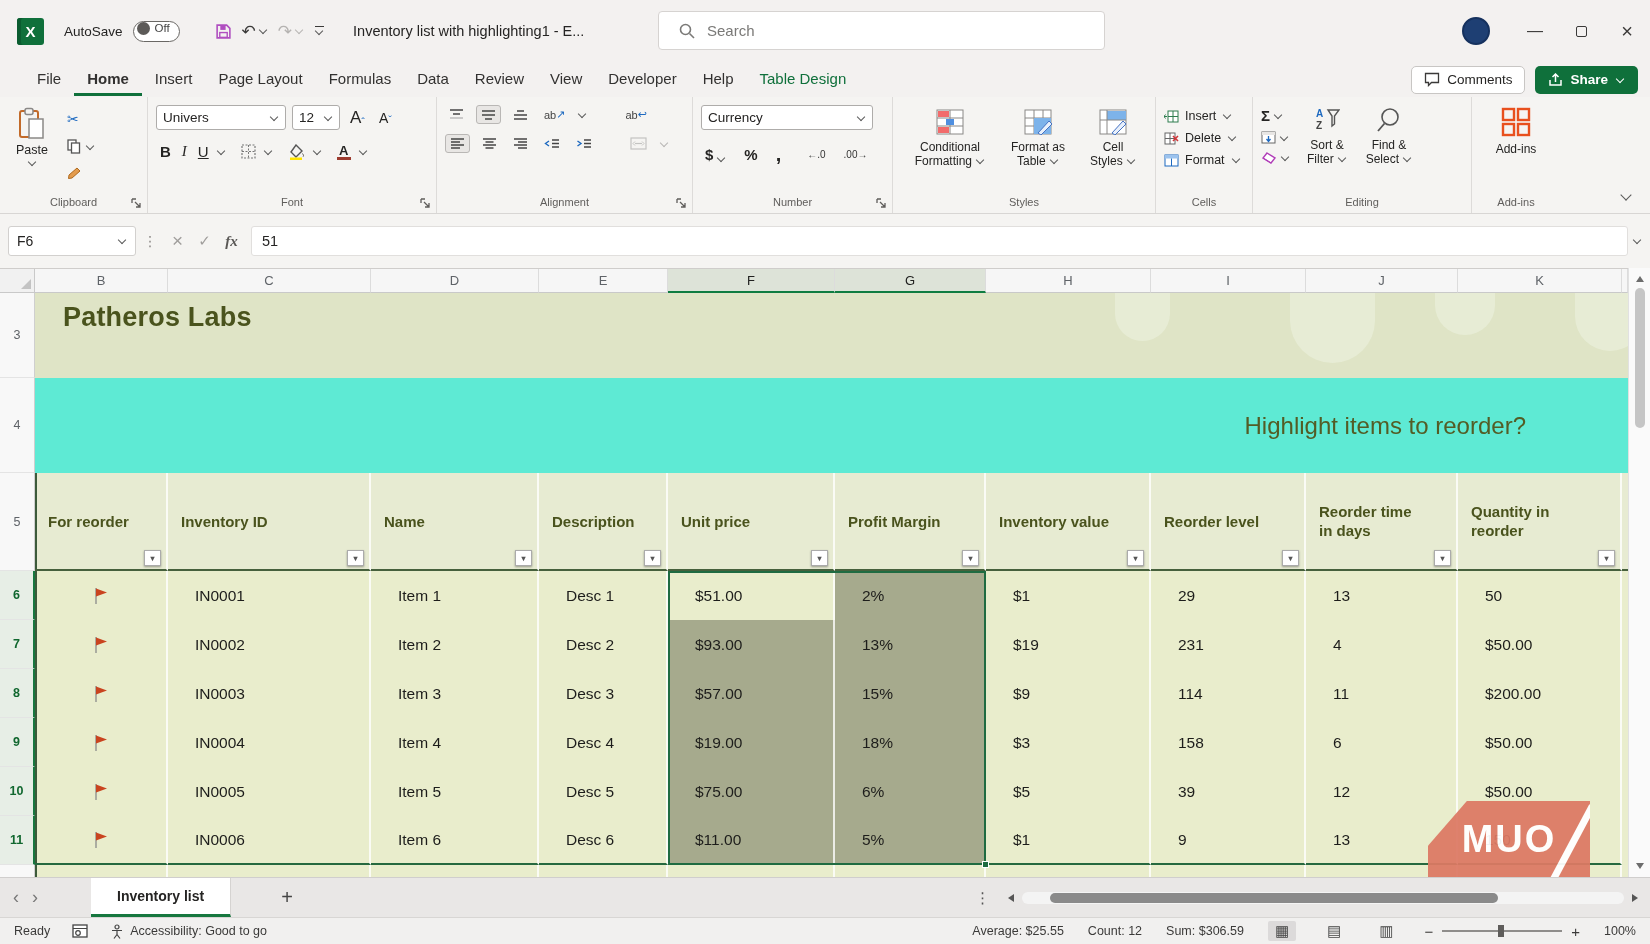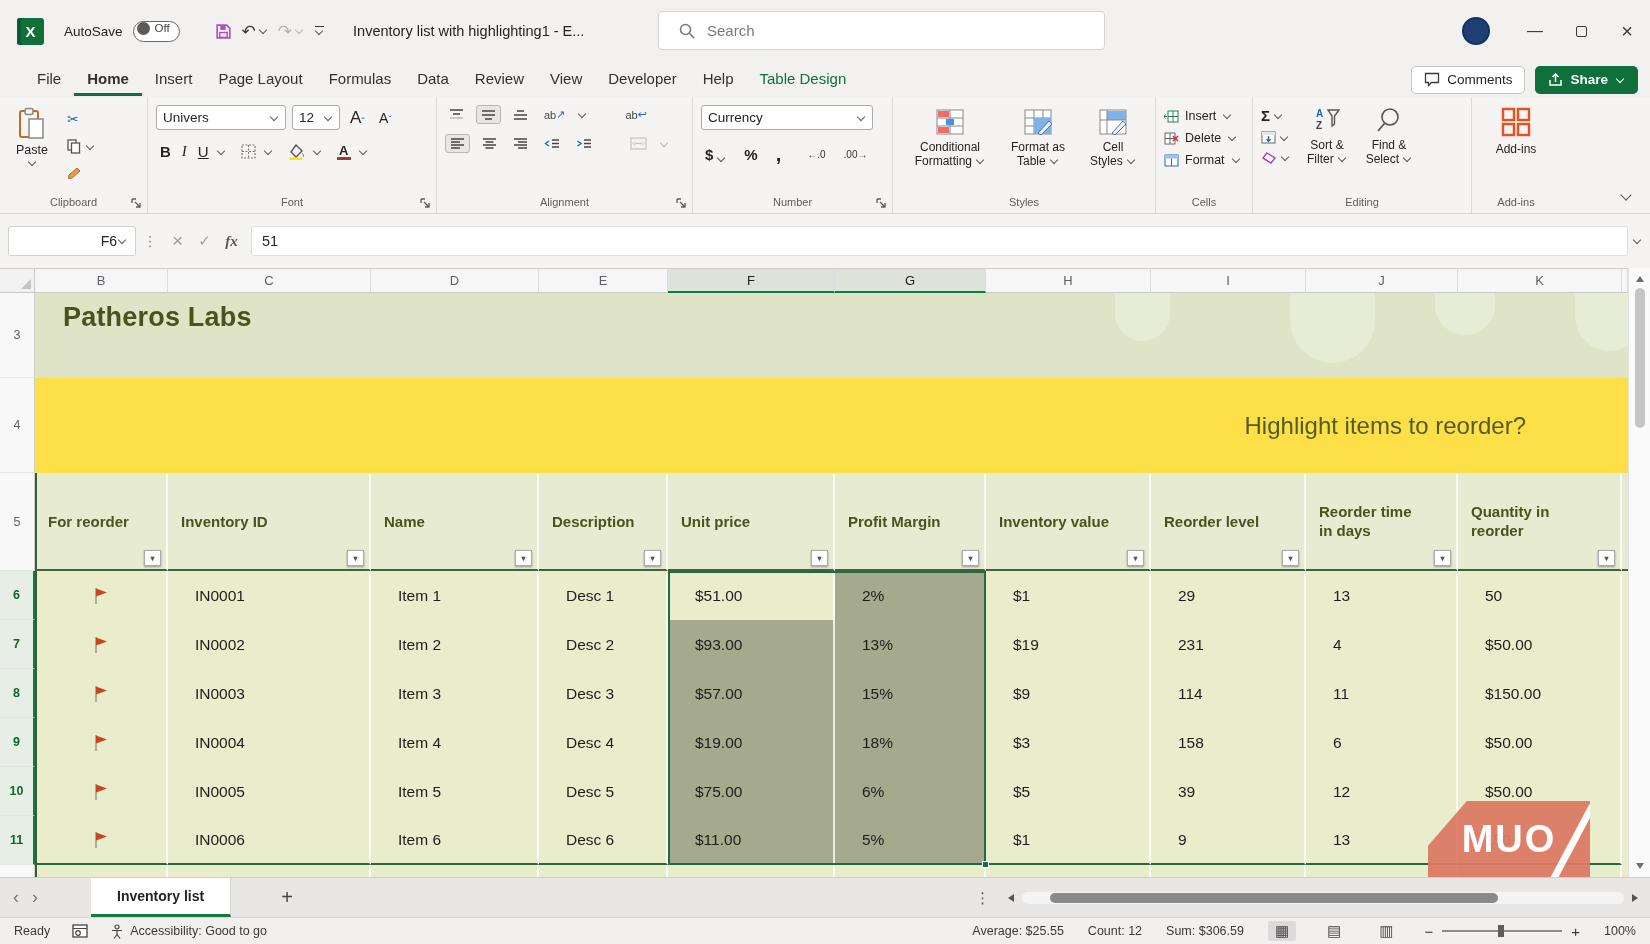--- a/index.html
+++ b/index.html
@@ -65,21 +65,21 @@
   .clipcol .qbtn{font-size:14px;}
   .crow{display:flex;align-items:center;gap:6px;font-size:12.5px;margin-bottom:8px;white-space:nowrap;}
   .editcol{display:flex;flex-direction:column;gap:7px;margin-right:6px;}
   .ebtn{display:flex;align-items:center;gap:3px;font-size:13px;}
   .ribcollapse{position:absolute;right:18px;bottom:8px;}
   .numsym{font-size:15px;font-weight:bold;color:#252423;}
   .decbtn{font-size:10px;color:#333;letter-spacing:0;}
 
   
   .fbar{position:absolute;top:214px;left:0;width:100%;height:54px;background:#f5f4f2;display:flex;align-items:center;padding:0 8px;}
-  .namebox{width:128px;height:30px;background:#fff;border:1px solid #d2d0ce;border-radius:3px;display:flex;align-items:center;justify-content:flex-end;padding:0 8px;font-size:14px;}
+  .namebox{width:128px;height:30px;background:#fff;border:1px solid #d2d0ce;border-radius:3px;display:flex;align-items:center;justify-content:space-between;padding:0 8px;font-size:14px;}
   .fdots{color:#8a8886;font-size:14px;margin:0 7px;}
   .fico{width:27px;height:27px;display:flex;align-items:center;justify-content:center;font-size:15px;color:#a09e9c;}
   .fico.fx{font-style:italic;font-family:"Liberation Serif",serif;color:#5a5856;font-weight:bold;}
   .finput{flex:1;height:30px;background:#fff;border:1px solid #e1dfdd;border-radius:3px;margin-left:6px;display:flex;align-items:center;padding:0 10px;font-size:14.5px;color:#252423;}
   .fexpand{margin-left:6px;}
 
   
   .sheetwrap{position:absolute;top:268px;left:0;width:1628px;height:609px;background:#e9edcc;border-top:1px solid #cfcdcb;}
   .cols{display:grid;grid-template-columns:35px 133px 203px 168px 129px 167px 151px 165px 155px 152px 164px 1fr;}
   .colheads{height:24px;background:#f6f6f6;}
@@ -89,21 +89,21 @@
   .corner:after{content:"";position:absolute;right:3px;bottom:3px;border-left:10px solid transparent;border-bottom:10px solid #c3c3c3;}
   .gut{display:flex;align-items:center;justify-content:center;font-size:12.5px;color:#5f6368;background:#f8f8f8;border-right:1px solid #cfcfcf;border-bottom:1px solid #e4e4e4;}
   .gut.sel{background:#e7eee6;color:#11672f;font-weight:bold;border-right:2px solid #17773f;}
   .r3{height:85px;}
   .r4{height:95px;}
   .r5{height:98px;}
   .rdata{height:49px;}
   .rpart{height:13px;}
   .bigcell{grid-column:2 / -1;position:relative;overflow:hidden;}
   .r3 .bigcell{background:#dfe4c6;}
-  .r4 .bigcell{background:#fde047;}
+  .r4 .bigcell{background:#5eead4;}
   .company{position:absolute;left:28px;top:9px;font-size:27px;font-weight:600;color:#4a531d;letter-spacing:.2px;}
   .banner{position:absolute;right:102px;top:0;height:100%;display:flex;align-items:center;font-size:24px;color:#535c25;}
   .blob{position:absolute;top:0;background:#eaefd9;opacity:.75;border-radius:0 0 60px 60px;}
   .hcell{position:relative;background:#e7ebd2;border-right:2px solid rgba(255,255,255,.78);border-bottom:2px solid #46603c;display:flex;align-items:center;padding-left:13px;font-size:15px;font-weight:bold;color:#4a531d;line-height:19px;}
   .hfill{background:#e7ebd2;border-bottom:2px solid #46603c;}
   .filterbtn{position:absolute;right:5px;bottom:3px;width:17px;height:16px;background:#fff;border:1px solid #ababab;box-shadow:0 1px 2px rgba(0,0,0,.35);display:flex;align-items:center;justify-content:center;font-size:8px;color:#555;}
   .dcell{background:#e9edcc;border-right:2px solid rgba(255,255,255,.78);display:flex;align-items:center;padding-left:27px;font-size:15.5px;color:#1d1d1b;}
   .dcell.flagc{justify-content:center;padding-left:0;}
   .dcell.selc{background:#a6aa8d;}
   .dcell.fill{border-right:none;}
@@ -686,21 +686,21 @@
           </svg>
         </div>
       <div class="dcell">IN0003</div>
       <div class="dcell">Item 3</div>
       <div class="dcell">Desc 3</div>
       <div class="dcell selc">$57.00</div>
       <div class="dcell selc">15%</div>
       <div class="dcell">$9</div>
       <div class="dcell">114</div>
       <div class="dcell">11</div>
-      <div class="dcell">$150.00</div>
+      <div class="dcell">$200.00</div>
       <div class="dcell fill"></div>
     </div>
 
     <div class="cols rdata">
       <div class="gut sel">9</div>
       <div class="dcell flagc bleft">
           <svg width="16" height="18" viewBox="0 0 16 18">
             <line x1="3" y1="1" x2="3" y2="17" stroke="#8a8a8a" stroke-width="1.3"></line>
             <path d="M3 1.5L14 5.5 3 9.5z" fill="#c9441f"></path>
           </svg>

